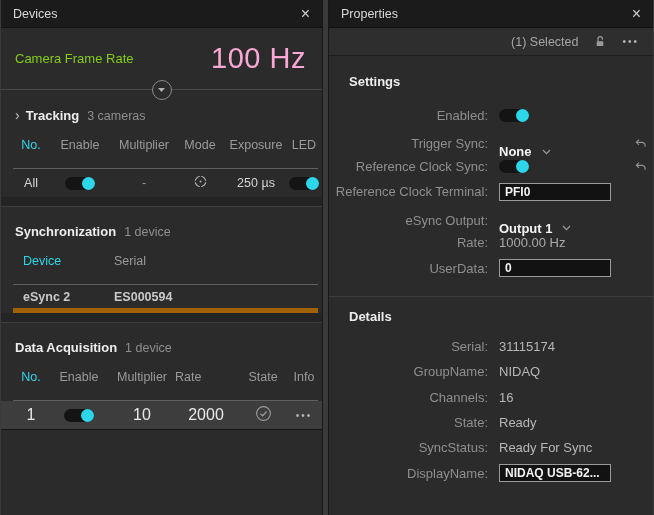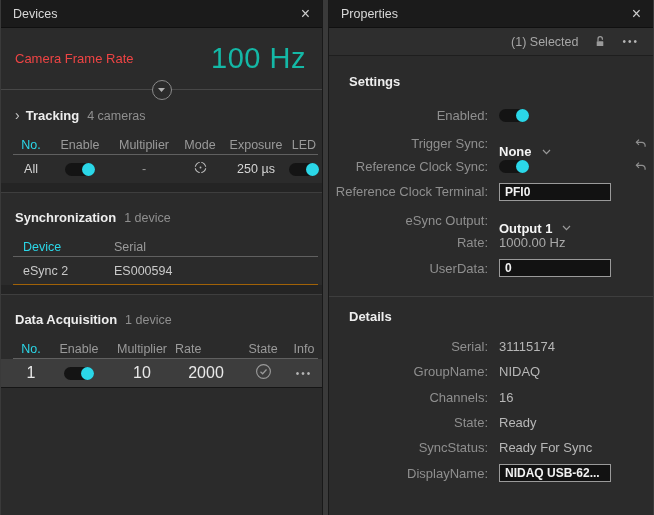--- a/index.html
+++ b/index.html
@@ -18,46 +18,46 @@
     flex:none; height:28px; background:#1b1b1b; border-bottom:1px solid #101010;
     display:flex; align-items:center; padding:0 10px 0 12px; font-size:12.5px; color:#d8d8d8;
   }
   .close-btn { margin-left:auto; font-size:16px; line-height:1; color:#cfcfcf; cursor:pointer; padding:0 2px; }
 
   .body { flex:1; display:flex; flex-direction:column; overflow:hidden; }
 
   
   .framerate { position:relative; flex:none; height:62px; display:flex; align-items:center;
                padding:0 16px 0 14px; border-bottom:1px solid #474747; }
-  .fr-label { color:#ef4444; font-size:13px; }
-  .fr-value { margin-left:auto; color:#14b8a6; font-size:29px; font-weight:300; letter-spacing:.5px; }
+  .fr-label { color:#84cc16; font-size:13px; }
+  .fr-value { margin-left:auto; color:#f9a8d4; font-size:29px; font-weight:300; letter-spacing:.5px; }
   .fr-expander { position:absolute; left:50%; bottom:-11px; transform:translateX(-50%);
     width:20px; height:20px; border-radius:50%; border:1px solid #8b8b8b; background:#2b2b2b;
     display:flex; align-items:center; justify-content:center; z-index:2; cursor:pointer; }
 
   
   .sec-header { display:flex; align-items:baseline; gap:8px; padding:17px 14px 11px; }
   .sec-chevron { color:#c4c4c4; font-size:14px; margin-right:-2px; }
   .sec-title { color:#ededed; font-size:13px; font-weight:700; }
   .sec-count { color:#8f8f8f; font-size:12.5px; }
 
   
   .table { font-size:12.5px; }
-  .thead { display:grid; margin:0 4px 0 12px; padding:4px 0 2px; color:#9a9a9a;
+  .thead { display:grid; margin:0 4px 0 12px; padding:4px 0 16px; color:#9a9a9a;
            border-bottom:1px solid #606060; align-items:end; }
   .trow  { display:grid; margin:0 4px 0 12px; height:28px; align-items:center; color:#d5d5d5; }
   .cell  { text-align:center; }
   .cell.left { text-align:left; padding-left:10px; }
   .cyan { color:var(--accent,#2bd7e8); }
   .dim  { color:#9a9a9a; }
 
   .trk-cols  { grid-template-columns:36px 62px 66px 46px 66px 30px; }
   .sync-cols { grid-template-columns:91px 1fr; }
   .da-cols   { grid-template-columns:36px 60px 66px 62px 52px 30px; }
-  .sync-row  { border-bottom:1px solid #a16207; }
+  .sync-row  { border-bottom:5px solid #a16207;font-weight:bold; }
   .al { justify-self:start; }
 
   .da-selected { background:#3d3d3d; border-bottom:1px solid #151515; }
   .da-selected .trow { margin:0 4px 0 12px; color:#e8e8e8; }
 
   .gap { flex:none; height:10px; background:#242424; border-bottom:1px solid #3e3e3e; }
 
   
   .toggle { width:30px; height:13px; border-radius:7px; background:#141414;
             position:relative; display:inline-block; cursor:pointer; justify-self:center; }
@@ -106,21 +106,21 @@
         <div class="fr-expander">
           <svg width="9" height="6" viewBox="0 0 9 6">
             <path d="M1 1 L8 1 L4.5 5 Z" fill="#b0b0b0"></path>
           </svg>
         </div>
       </div>
 
       <div class="sec-header">
         <span class="sec-chevron">›</span>
         <span class="sec-title">Tracking</span>
-        <span class="sec-count">4 cameras</span>
+        <span class="sec-count">3 cameras</span>
       </div>
 
       <div class="table">
         <div class="thead trk-cols">
           <span class="cell cyan">No.</span>
           <span class="cell">Enable</span>
           <span class="cell">Multiplier</span>
           <span class="cell">Mode</span>
           <span class="cell">Exposure</span>
           <span class="cell">LED</span>

